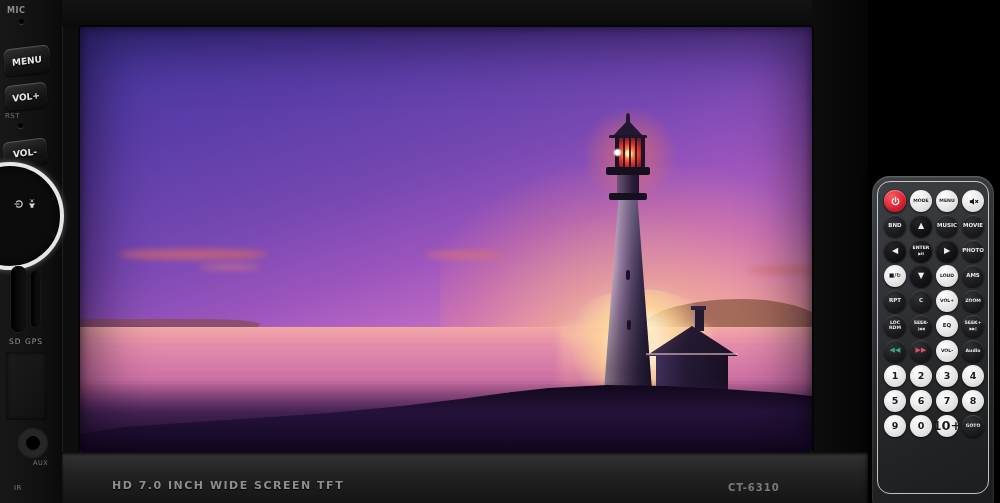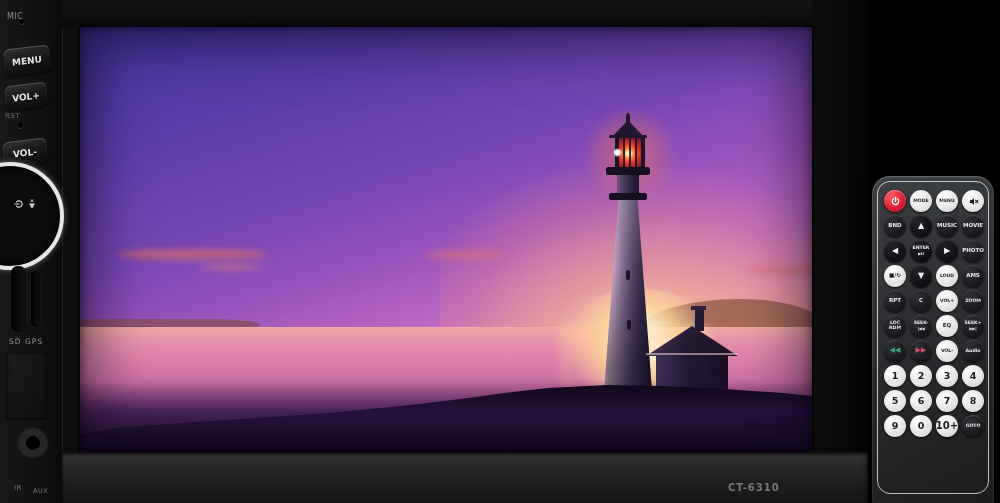--- a/index.html
+++ b/index.html
@@ -5,24 +5,24 @@
   html,body{margin:0;padding:0;background:#000;width:1000px;height:503px;overflow:hidden;
     font-family:"DejaVu Sans","Liberation Sans",sans-serif;}
   .stage{position:relative;width:1000px;height:503px;background:#000;}
 
   
   .head-unit{position:absolute;left:0;top:0;width:868px;height:503px;
     background:linear-gradient(90deg,#0e0e0e,#0a0a0a 60%,#060606);}
   .left-strip{position:absolute;left:0;top:0;width:62px;height:503px;
     background:linear-gradient(90deg,#181818,#101010 70%,#0a0a0a);border-right:1px solid #1e1e1e;}
   .panel-label{position:absolute;color:#8f8f8f;font-size:8px;letter-spacing:.5px;}
-  .lbl-mic{left:7px;top:12px;}
+  .lbl-mic{left:7px;top:6px;font-weight:bold;}
   .lbl-rst{left:5px;top:112px;font-size:7px;color:#6f6f6f;}
   .lbl-sdgps{left:9px;top:337px;font-size:7.5px;color:#9a9a9a;letter-spacing:1px;}
-  .lbl-aux{left:33px;top:459px;font-size:6.5px;color:#777;margin-top:28px;}
+  .lbl-aux{left:33px;top:459px;font-size:6.5px;color:#777;}
   .lbl-ir{left:14px;top:484px;font-size:7px;color:#777;}
   .hole{position:absolute;width:5px;height:5px;border-radius:50%;background:#000;
     box-shadow:0 1px 1px rgba(255,255,255,.18);}
   .mic-hole{left:19px;top:19px;}
   .rst-hole{left:18px;top:123px;}
   .key{position:absolute;color:#e8e8e8;font-size:9px;font-weight:bold;
     background:linear-gradient(170deg,#313131,#161616 55%,#0c0c0c);
     border-radius:6px;display:flex;align-items:center;justify-content:center;
     box-shadow:0 1px 2px rgba(0,0,0,.9), inset 0 1px 1px rgba(255,255,255,.22);
     transform:rotate(-4deg) skewY(-3deg);cursor:pointer;text-shadow:0 1px 1px #000;}
@@ -223,20 +223,21 @@
       <div class="house-roof"></div>
       <div class="house-eave"></div>
       <div class="house-body"></div>
 
       <div class="headland"></div>
       <div class="fg-haze"></div>
       <div class="vignette"></div>
     </div>
 
     <div class="bezel-bottom">
+      <div class="caption">HD 7.0 INCH WIDE SCREEN TFT</div>
       <div class="model">CT-6310</div>
     </div>
   </div>
 
   <div class="remote">
     <div class="remote-outline"></div>
     <div class="rgrid">
 
       <div class="rrow">
         <div class="rbtn red">
@@ -384,21 +385,21 @@
       </div>
 
       <div class="rrow">
         <div class="rbtn w num">
             <span>9</span>
           </div>
         <div class="rbtn w num">
             <span>0</span>
           </div>
         <div class="rbtn w">
-            <span style="font-size:10px">10+</span>
+            <span style="font-size:13px">10+</span>
           </div>
         <div class="rbtn b">
             <span class="tiny">GOTO</span>
           </div>
       </div>
 
     </div>
   </div>
 </div>
 

